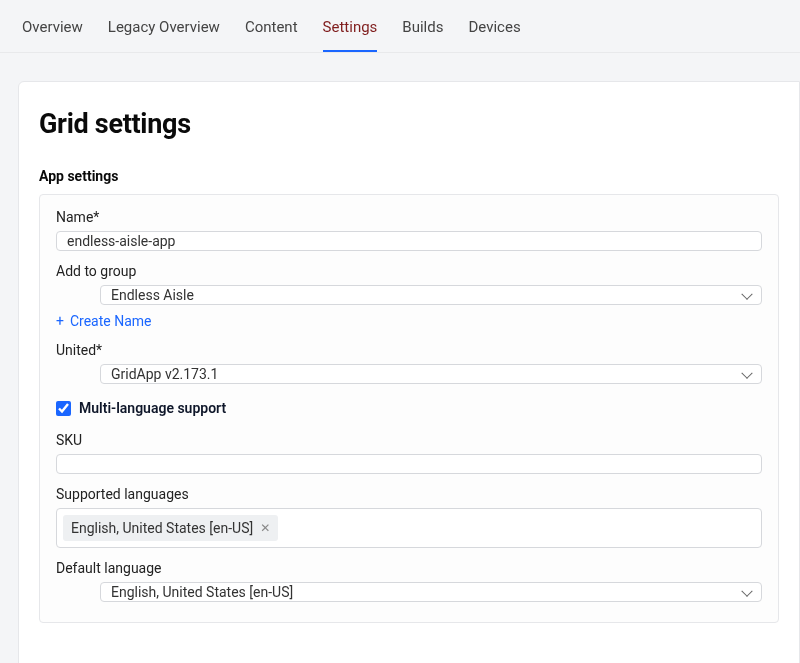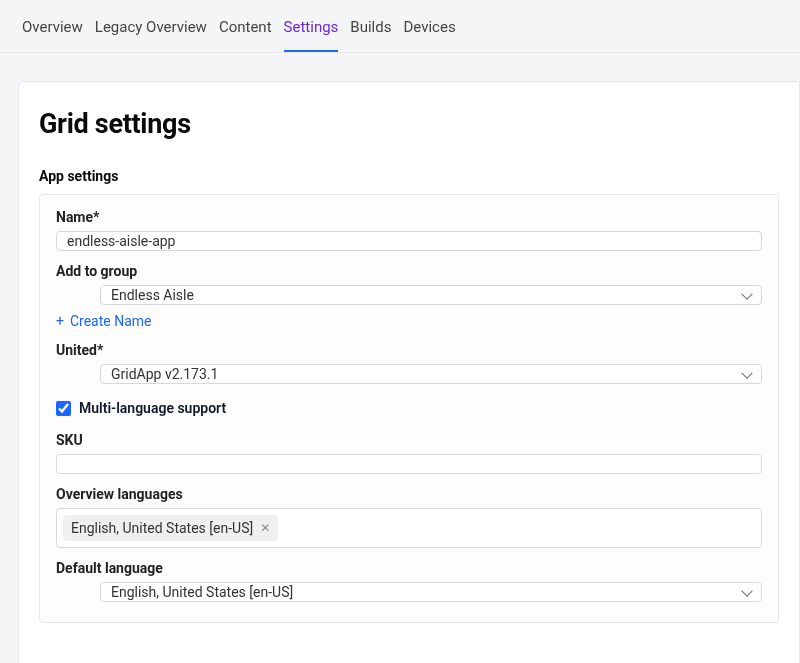--- a/index.html
+++ b/index.html
@@ -6,34 +6,34 @@
     body {
       font-family: -apple-system, BlinkMacSystemFont, "Segoe UI", Roboto, Helvetica, Arial, sans-serif;
       background: #f4f5f7;
       color: #0a0a0a;
       width: 800px;
       height: 663px;
       overflow: hidden;
     }
     .tabs {
       display: flex;
-      gap: 12px;
+      gap: 25px;
       padding: 18px 22px 0 22px;
       border-bottom: 1px solid #e8e9eb;
       background: #f4f5f7;
     }
     .tab {
       font-size: 15px;
       color: #444;
       padding-bottom: 14px;
       cursor: pointer;
       border-bottom: 2px solid transparent;
     }
     .tab.active {
-      color: #6d28d9;
+      color: #7f1d1d;
       border-bottom: 2px solid #1a66ff;
     }
     .panel {
       margin: 28px 0 0 18px;
       background: #fff;
       border: 1px solid #e6e7ea;
       border-top-left-radius: 6px;
       padding: 26px 20px 30px 20px;
       min-height: 600px;
     }
@@ -50,21 +50,21 @@
     }
     .settings-box {
       border: 1px solid #e6e7ea;
       border-radius: 4px;
       padding: 14px 16px 20px 16px;
       background: #fdfdfd;
     }
     .field { margin-bottom: 12px; }
     .field-label {
       font-size: 14px;
-      font-weight: 700;
+      font-weight: 400;
       color: #222;
       margin-bottom: 6px;
       display: block;
     }
     .text-input, .select {
       width: 100%;
       height: 20px;
       border: 1px solid #d6d8dc;
       border-radius: 4px;
       padding: 0 10px;
@@ -201,21 +201,21 @@
       <input type="checkbox" class="checkbox" checked="" style="">
       <span class="checkbox-label">Multi-language support</span>
     </div>
 
     <div class="field">
       <label class="field-label">SKU</label>
       <input type="text" class="text-input" value="" style="">
     </div>
 
     <div class="field">
-      <label class="field-label">Overview languages</label>
+      <label class="field-label">Supported languages</label>
       <div class="tag-input">
         <span class="tag">
           <span>English, United States [en-US]</span>
           <span class="tag-remove">✕</span>
         </span>
       </div>
     </div>
 
     <div class="field" style="margin-bottom:0">
       <label class="field-label">Default language</label>

